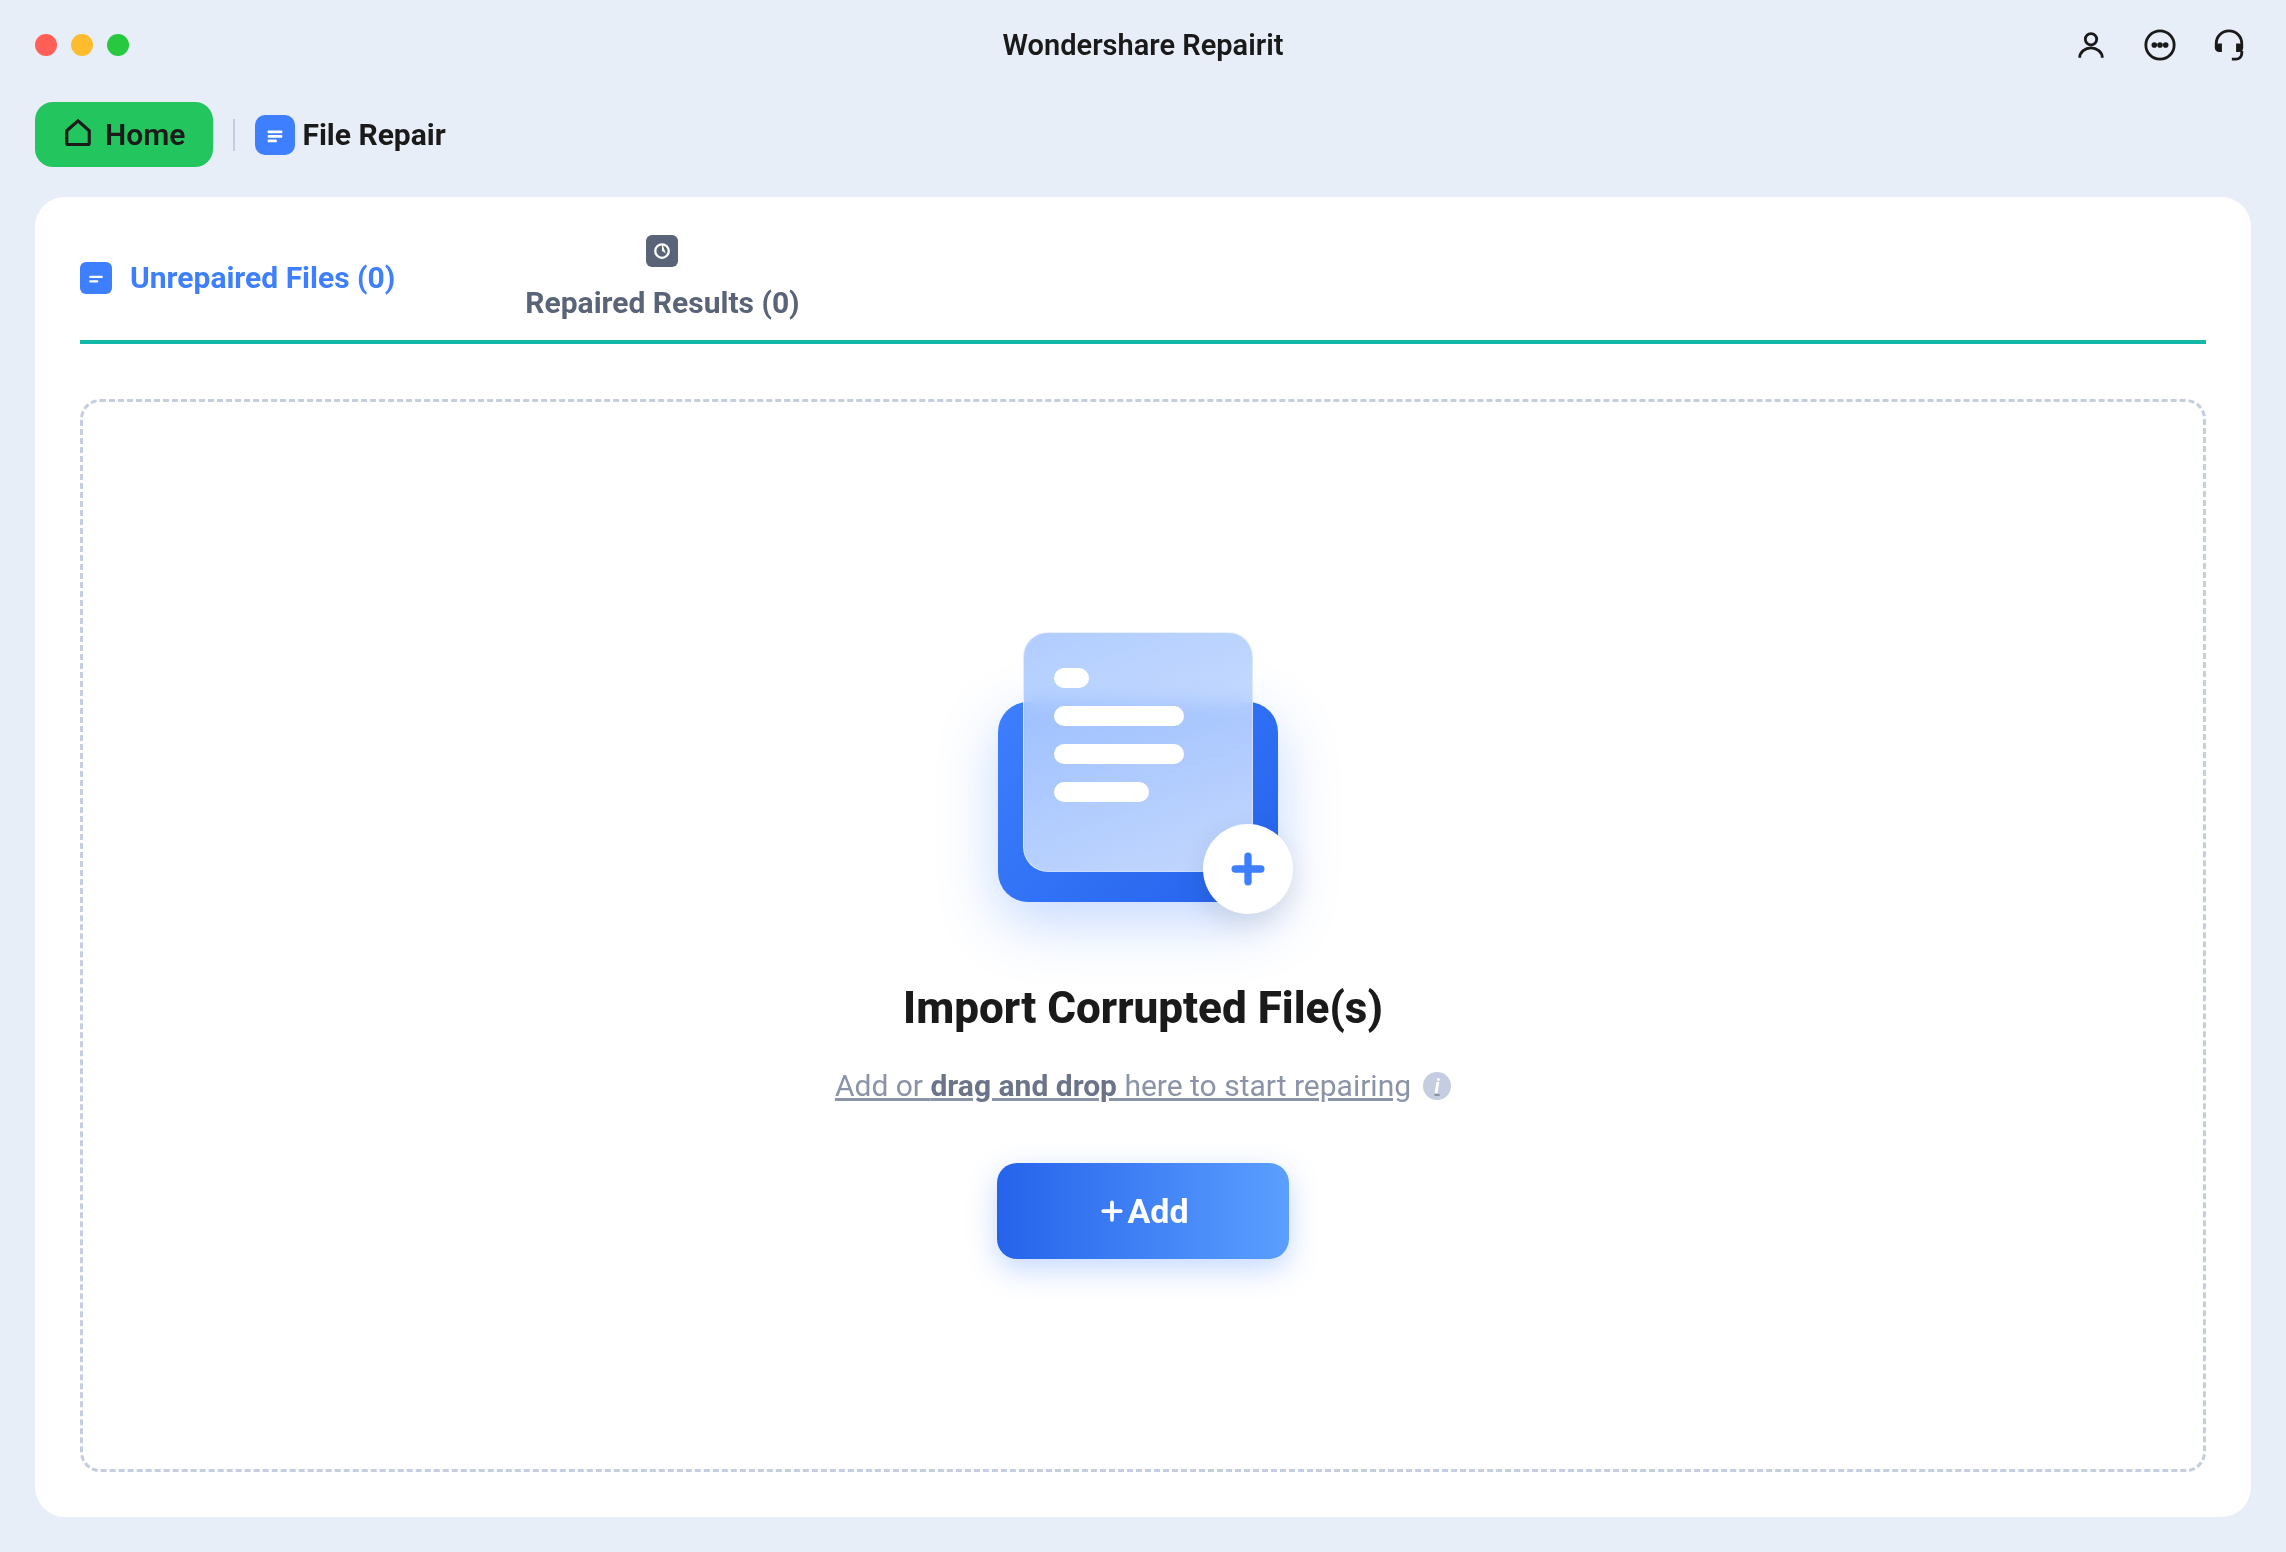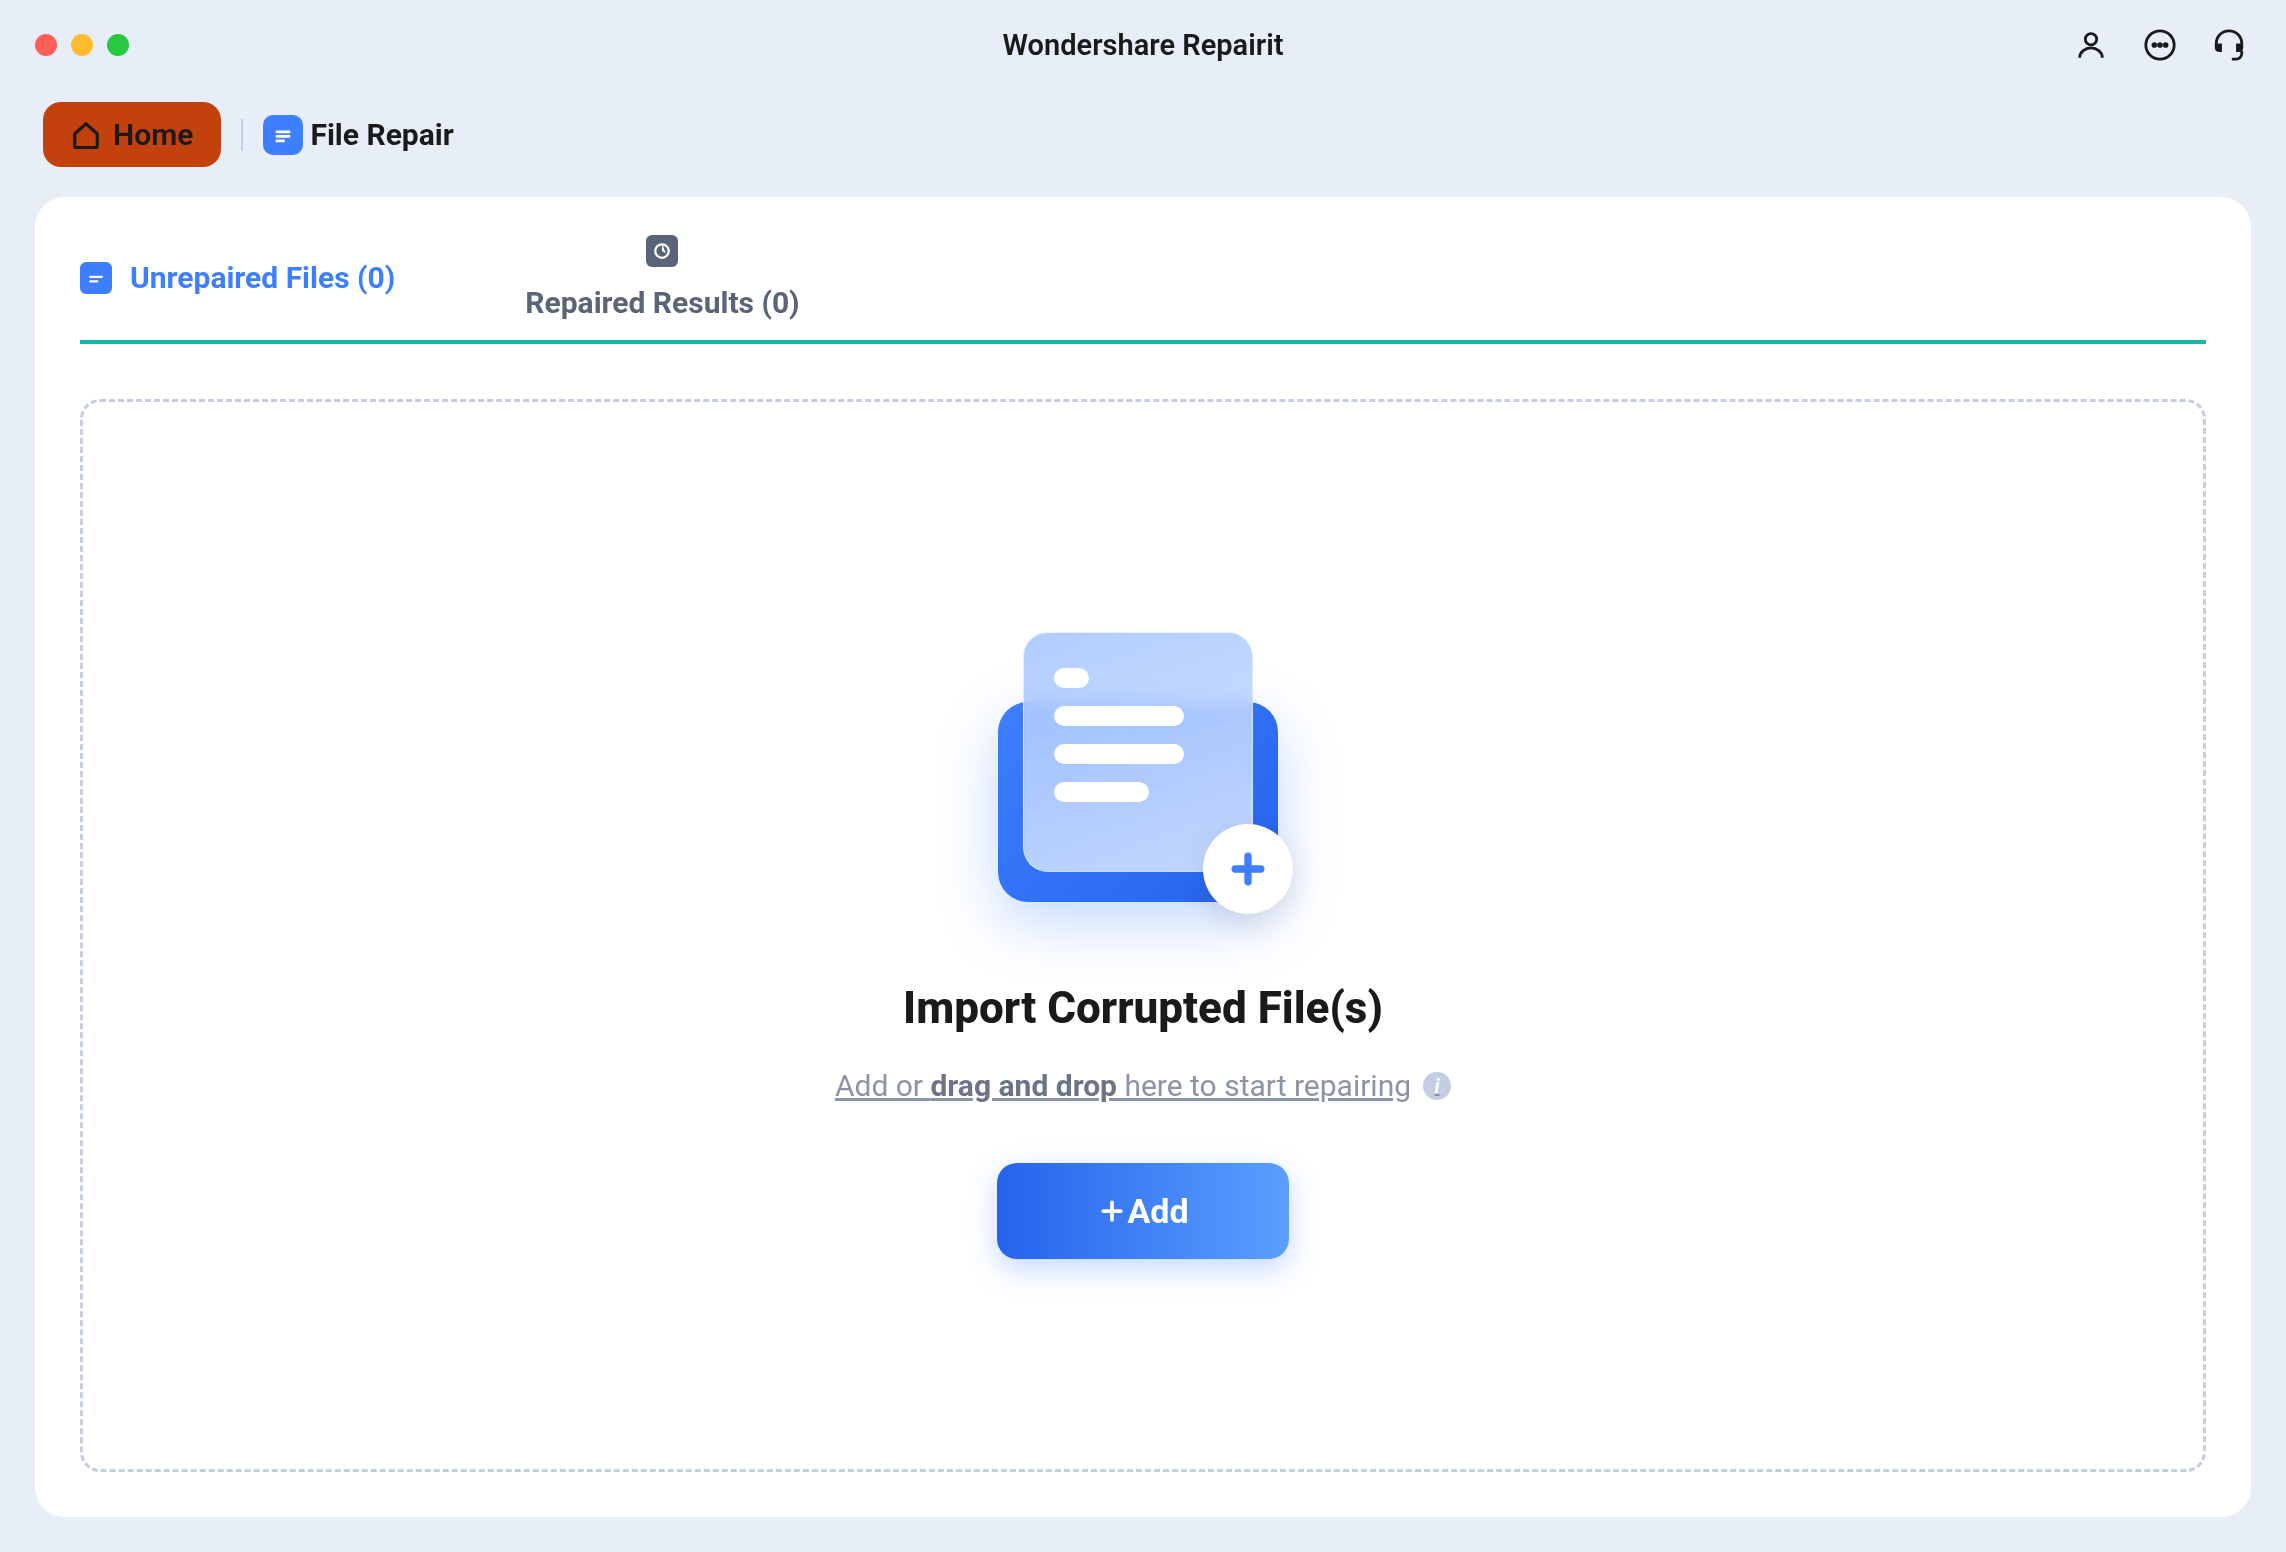--- a/index.html
+++ b/index.html
@@ -75,31 +75,30 @@
     }
 
     .breadcrumb {
       display: flex;
       align-items: center;
       gap: 20px;
       padding: 12px 35px 30px 35px;
     }
 
     .home-button {
-      background: #c2410c;
+      background: #22c55e;
       border-radius: 18px;
       padding: 15px 28px;
       display: flex;
-      align-items: center;
+      align-items: flex-start;
       gap: 12px;
       cursor: pointer;
       font-size: 30px;
       font-weight: 600;
       color: #1a1a1a;
-      margin-left: 8px;
     }
 
     .divider {
       width: 2px;
       height: 32px;
       background: #c5cee0;
     }
 
     .breadcrumb-item {
       display: flex;

